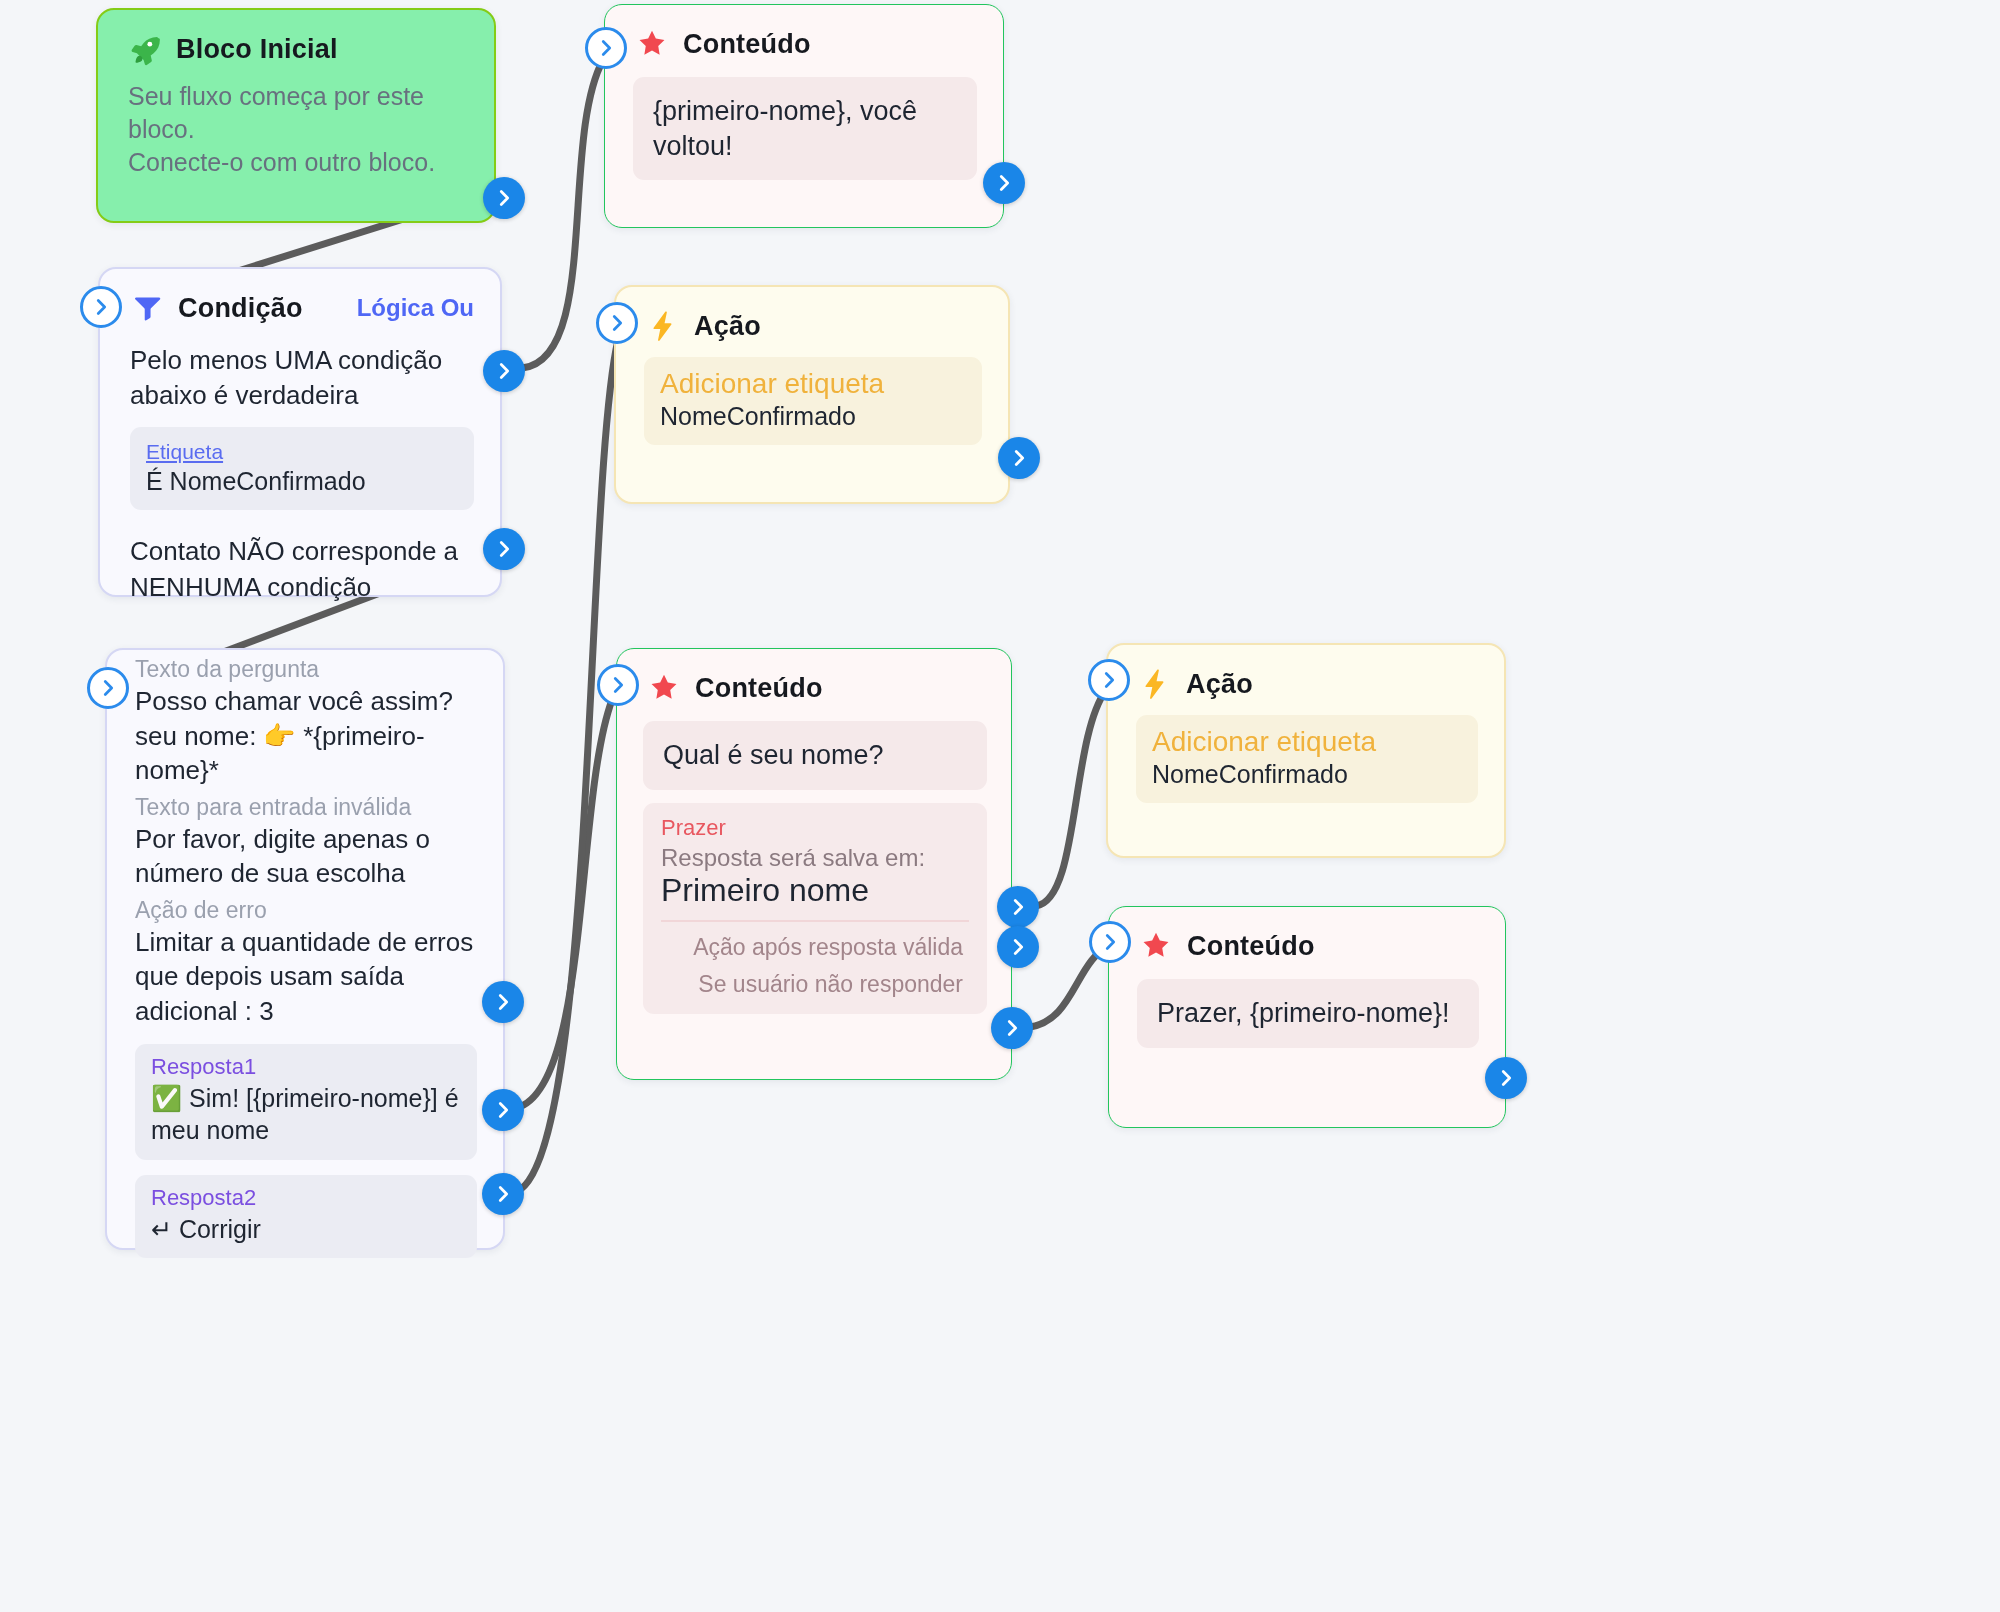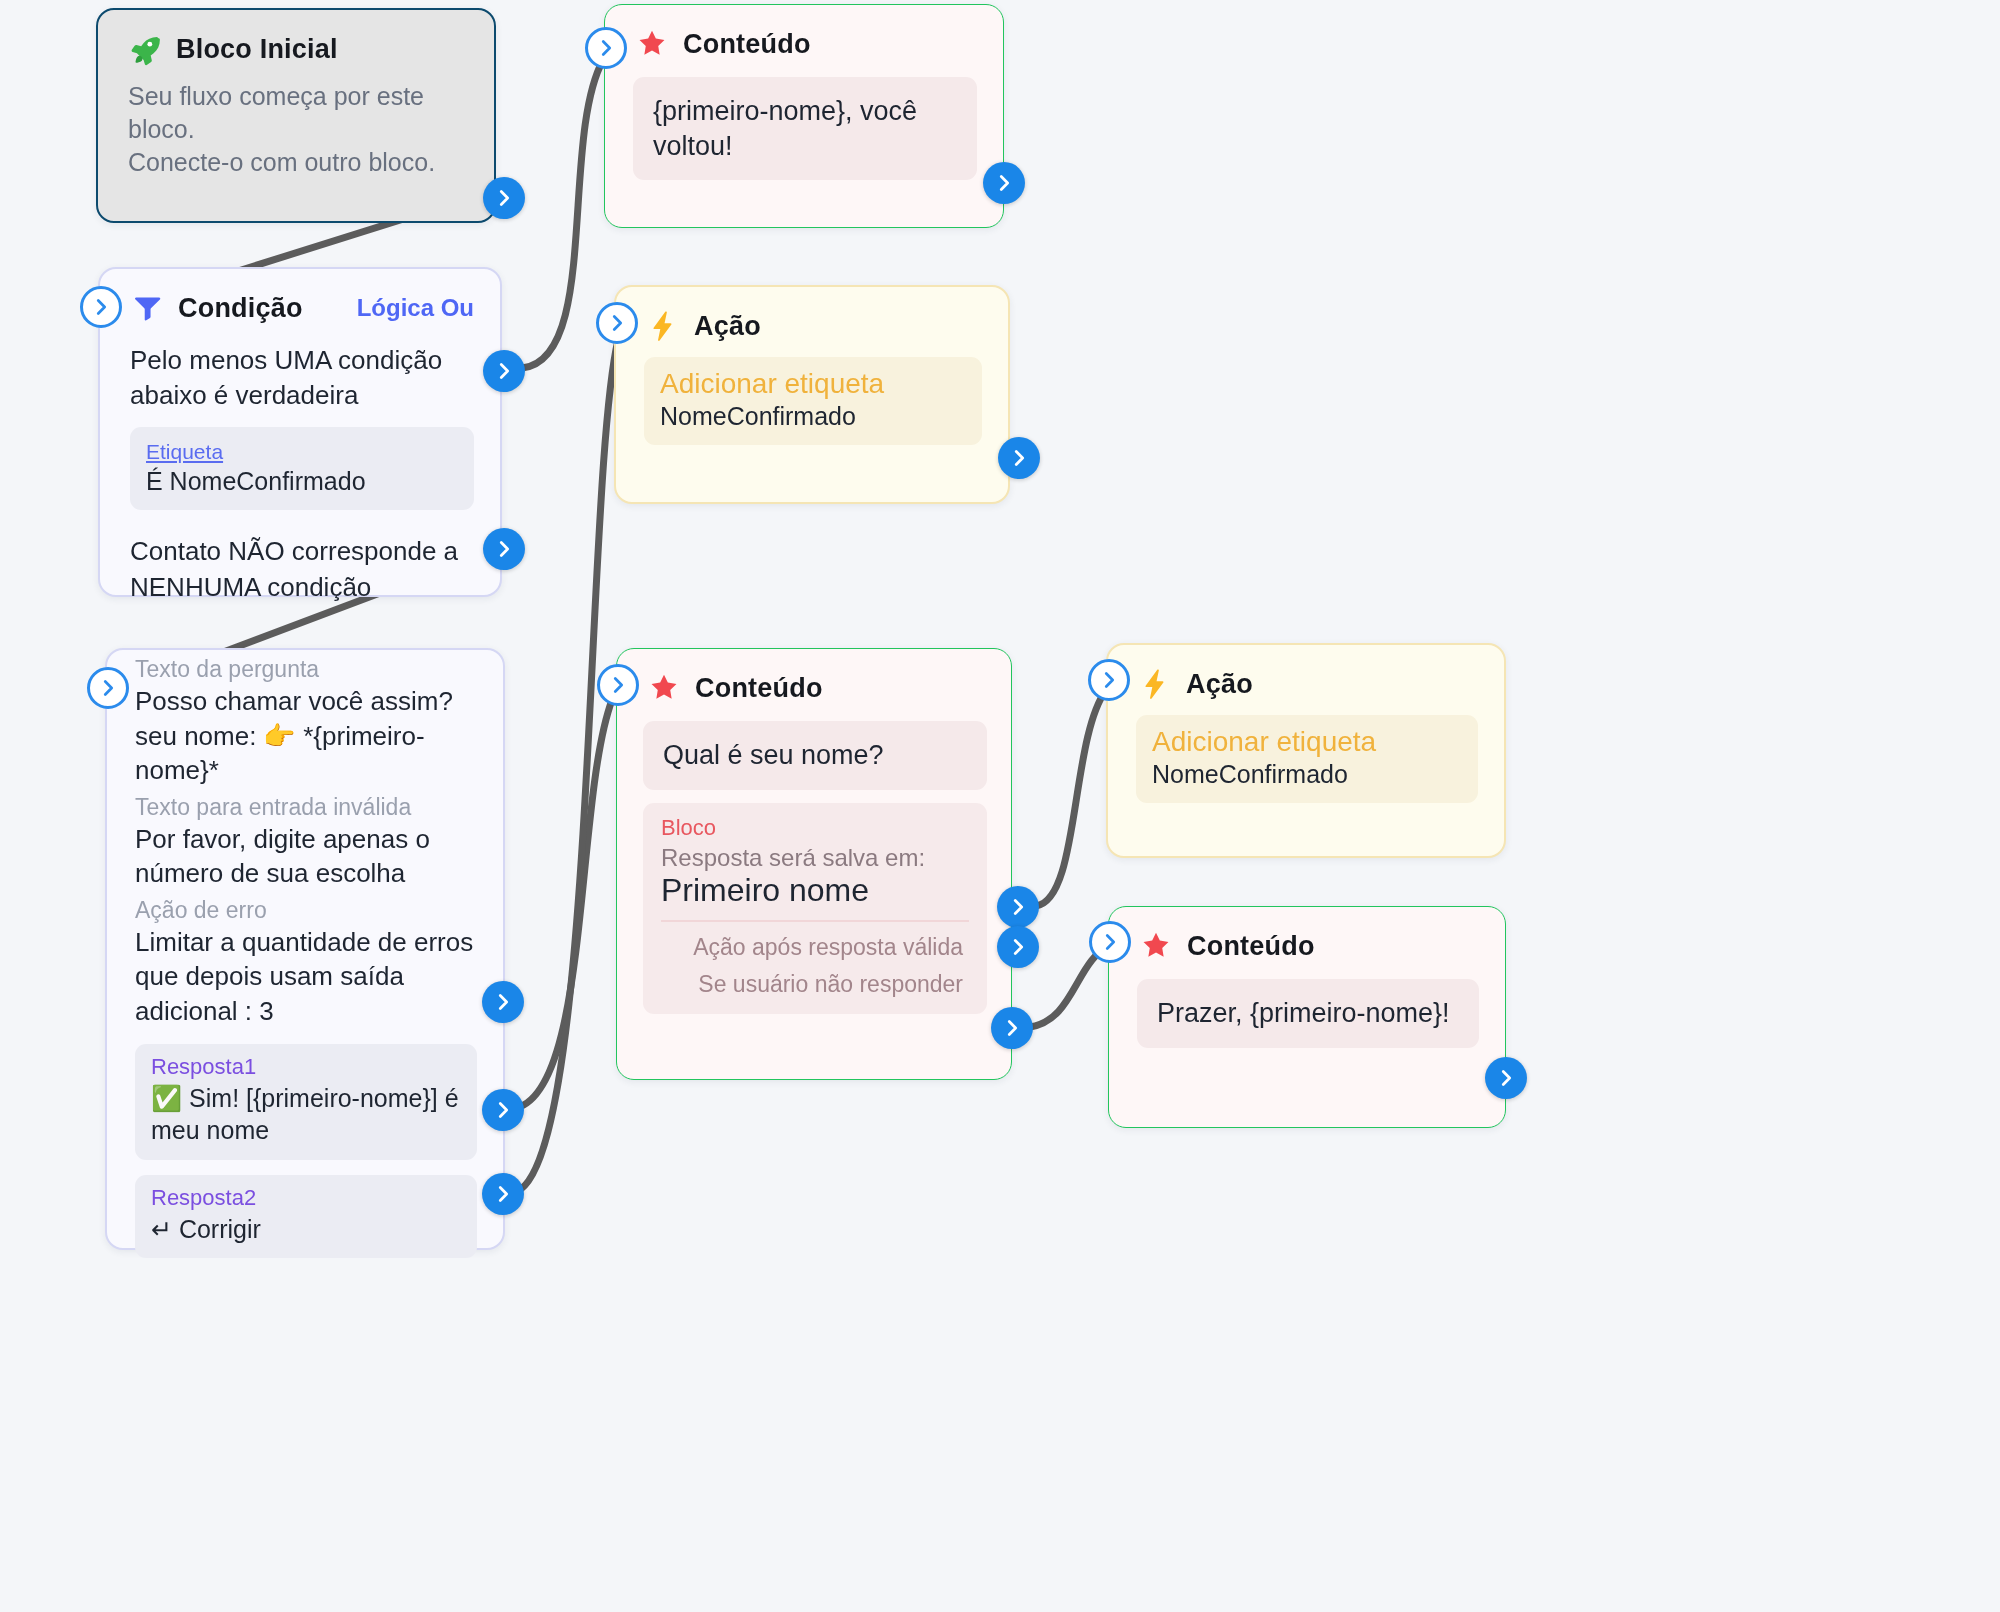--- a/index.html
+++ b/index.html
@@ -33,21 +33,21 @@
   .desc { font-size: 25px; line-height: 1.32; color: #68707f; }
   .big {
     font-size: 26px; line-height: 1.35; color: #1e2531;
   }
   .label-sm { font-size: 21px; line-height: 1.3; }
   .subbox {
     border-radius: 11px; padding: 11px 16px 14px 16px; margin-top: 14px;
   }
 
   
-  .n-start { background: #e5e5e5; border: 2px solid #0c4a6e; }
+  .n-start { background: #86efac; border: 2px solid #84cc16; }
 
   
   .n-cond, .n-menu { background: #f9f9fe; border: 2px solid #d5d7f4; }
   .cond-sub { background: #ebecf3; }
   .cond-sub .label-sm { color: #5a6cf0; text-decoration: underline; }
   .cond-sub .val { font-size: 25px; color: #1e2531; margin-top: 2px; }
 
   
   .n-content { background: #fef7f7; border: 1px solid #22c55e; }
   .msg { background: #f5e9ea; border-radius: 11px; padding: 17px 20px; font-size: 27px; color: #1e2531; line-height: 1.28; }
@@ -257,21 +257,21 @@
   <div class="node n-content" style="left:616px; top:648px; width:396px; height:432px;">
     <div class="node-hd">
       <svg class="ico" viewBox="0 0 24 24">
         <path fill="#f1484f" d="M12 2.6l2.7 5.6 6.1.9-4.4 4.3 1 6.1-5.4-2.9-5.4 2.9 1-6.1L3.2 9.1l6.1-.9z"></path>
       </svg>
       <span class="node-title">Conteúdo</span>
     </div>
     <div class="body" style="padding:8px 24px 20px 26px;">
       <div class="msg">Qual é seu nome?</div>
       <div class="save-box">
-        <div class="save-ttl">Bloco</div>
+        <div class="save-ttl">Prazer</div>
         <div class="save-l1">Resposta será salva em:</div>
         <div class="save-l2">Primeiro nome</div>
         <div class="hr"></div>
         <div class="outrow">Ação após resposta válida</div>
         <div class="outrow" style="padding-top:0;">Se usuário não responder</div>
       </div>
     </div>
     <div class="h h-in" style="left:-20px; top:15px;">
       <svg viewBox="0 0 24 24" fill="none" stroke="#2b8bec" stroke-width="3" stroke-linecap="round" stroke-linejoin="round">
           <path d="M9 5l7 7-7 7"></path>

